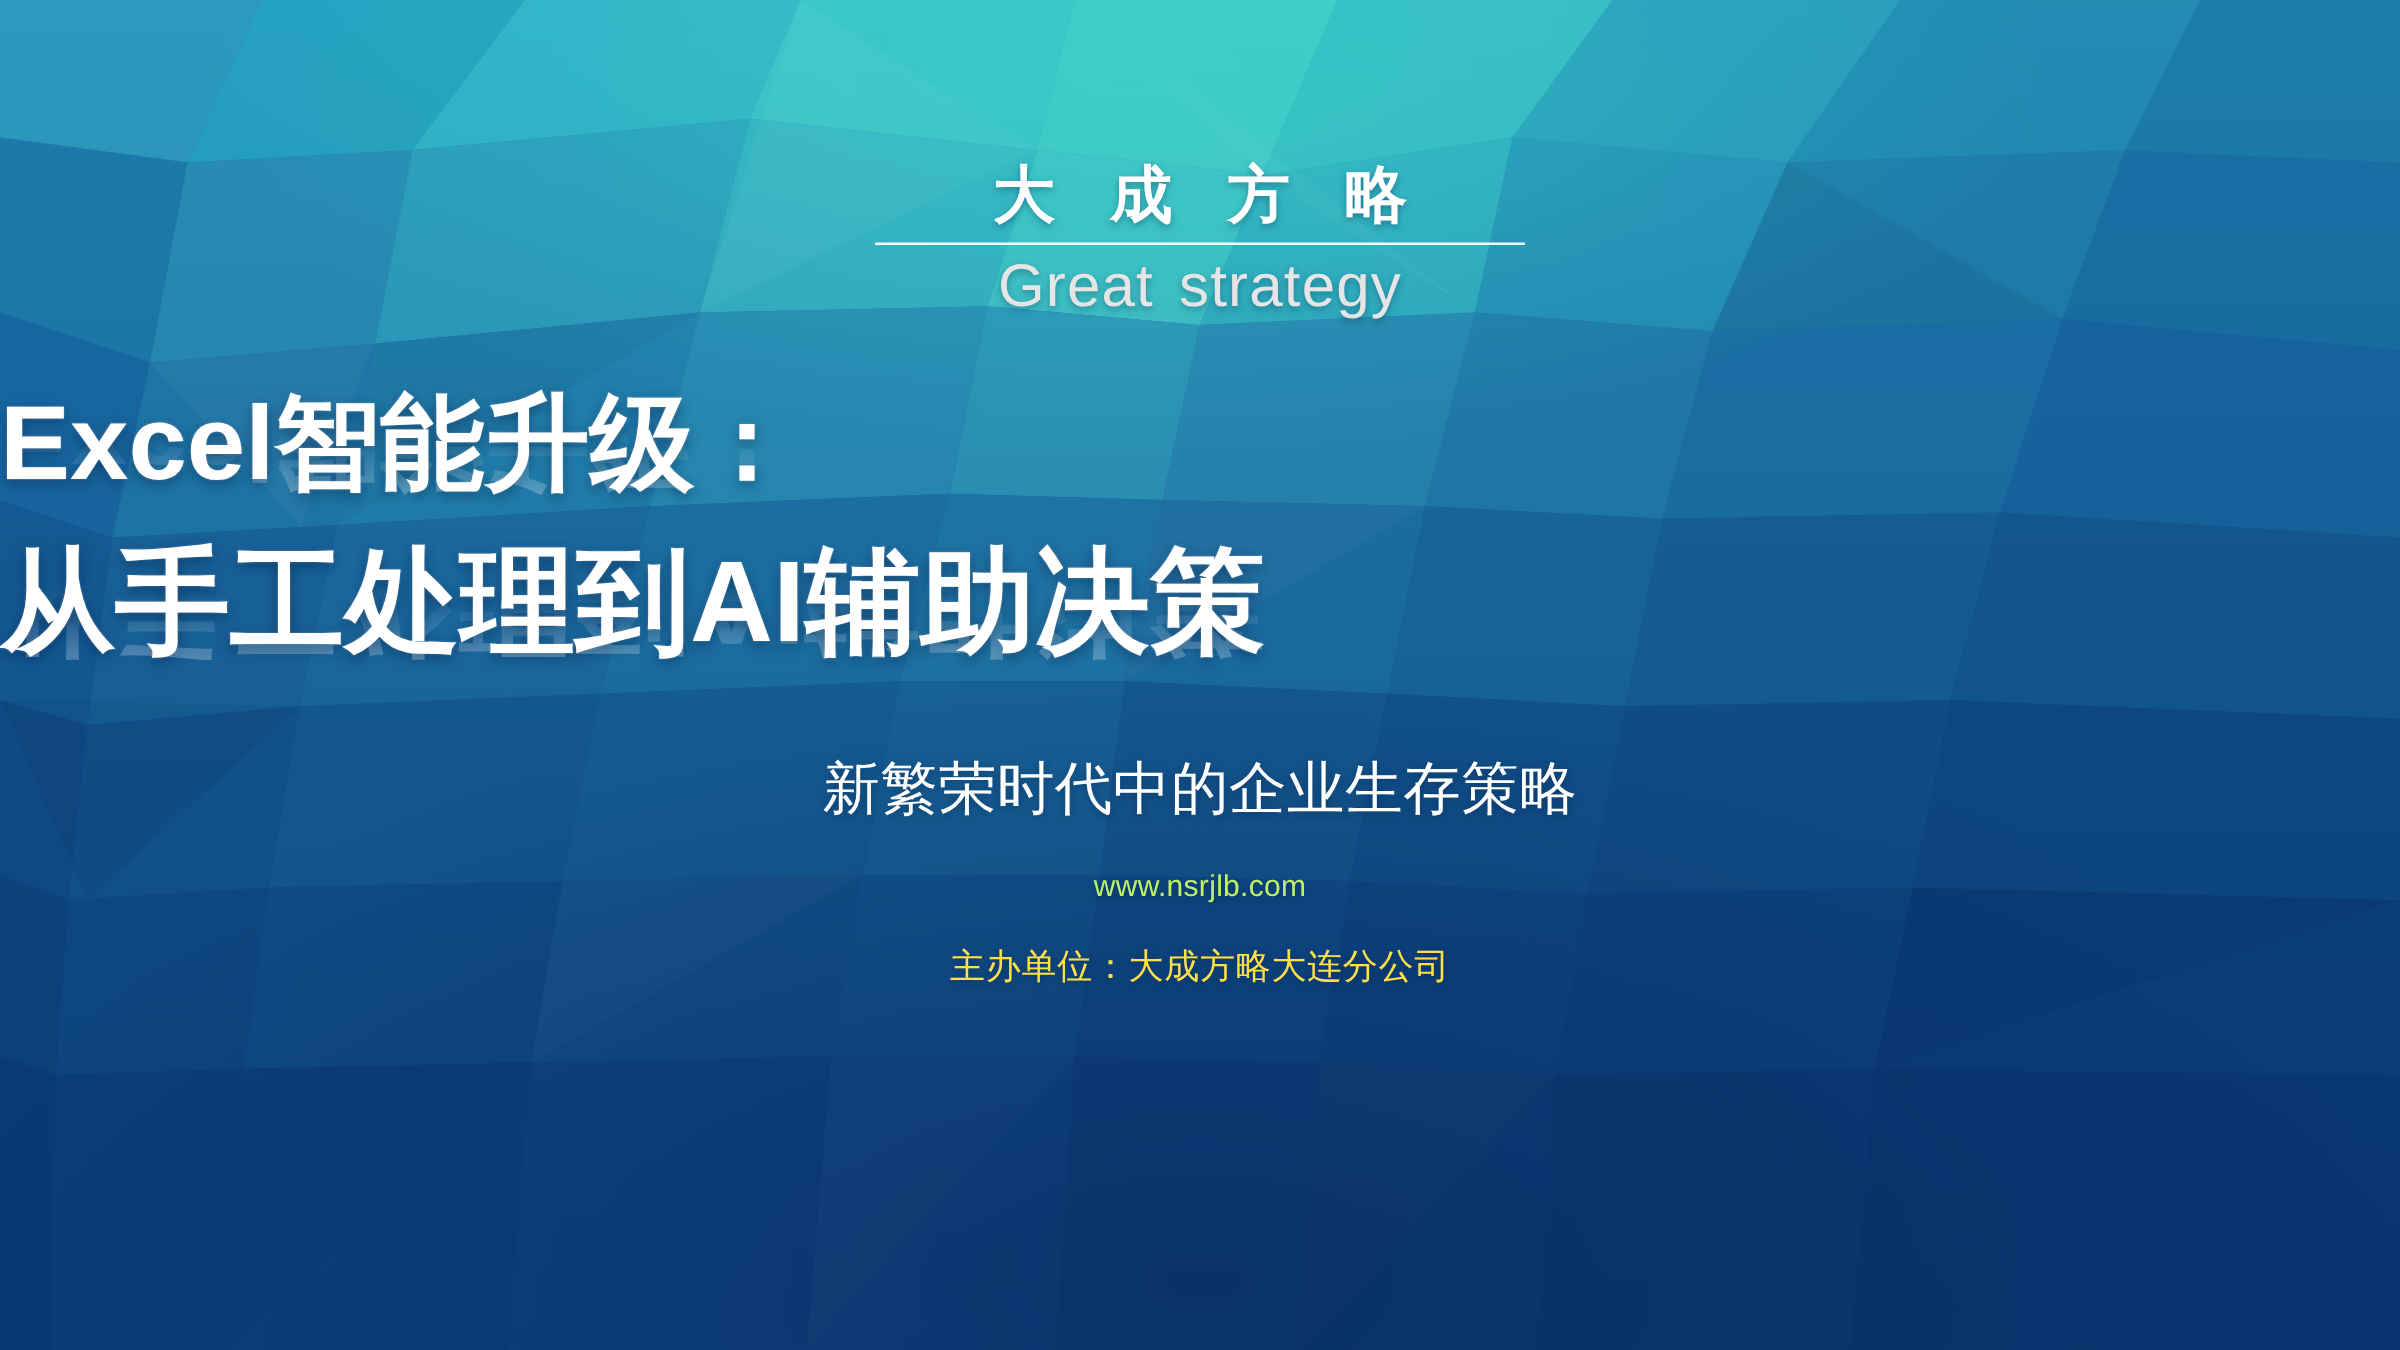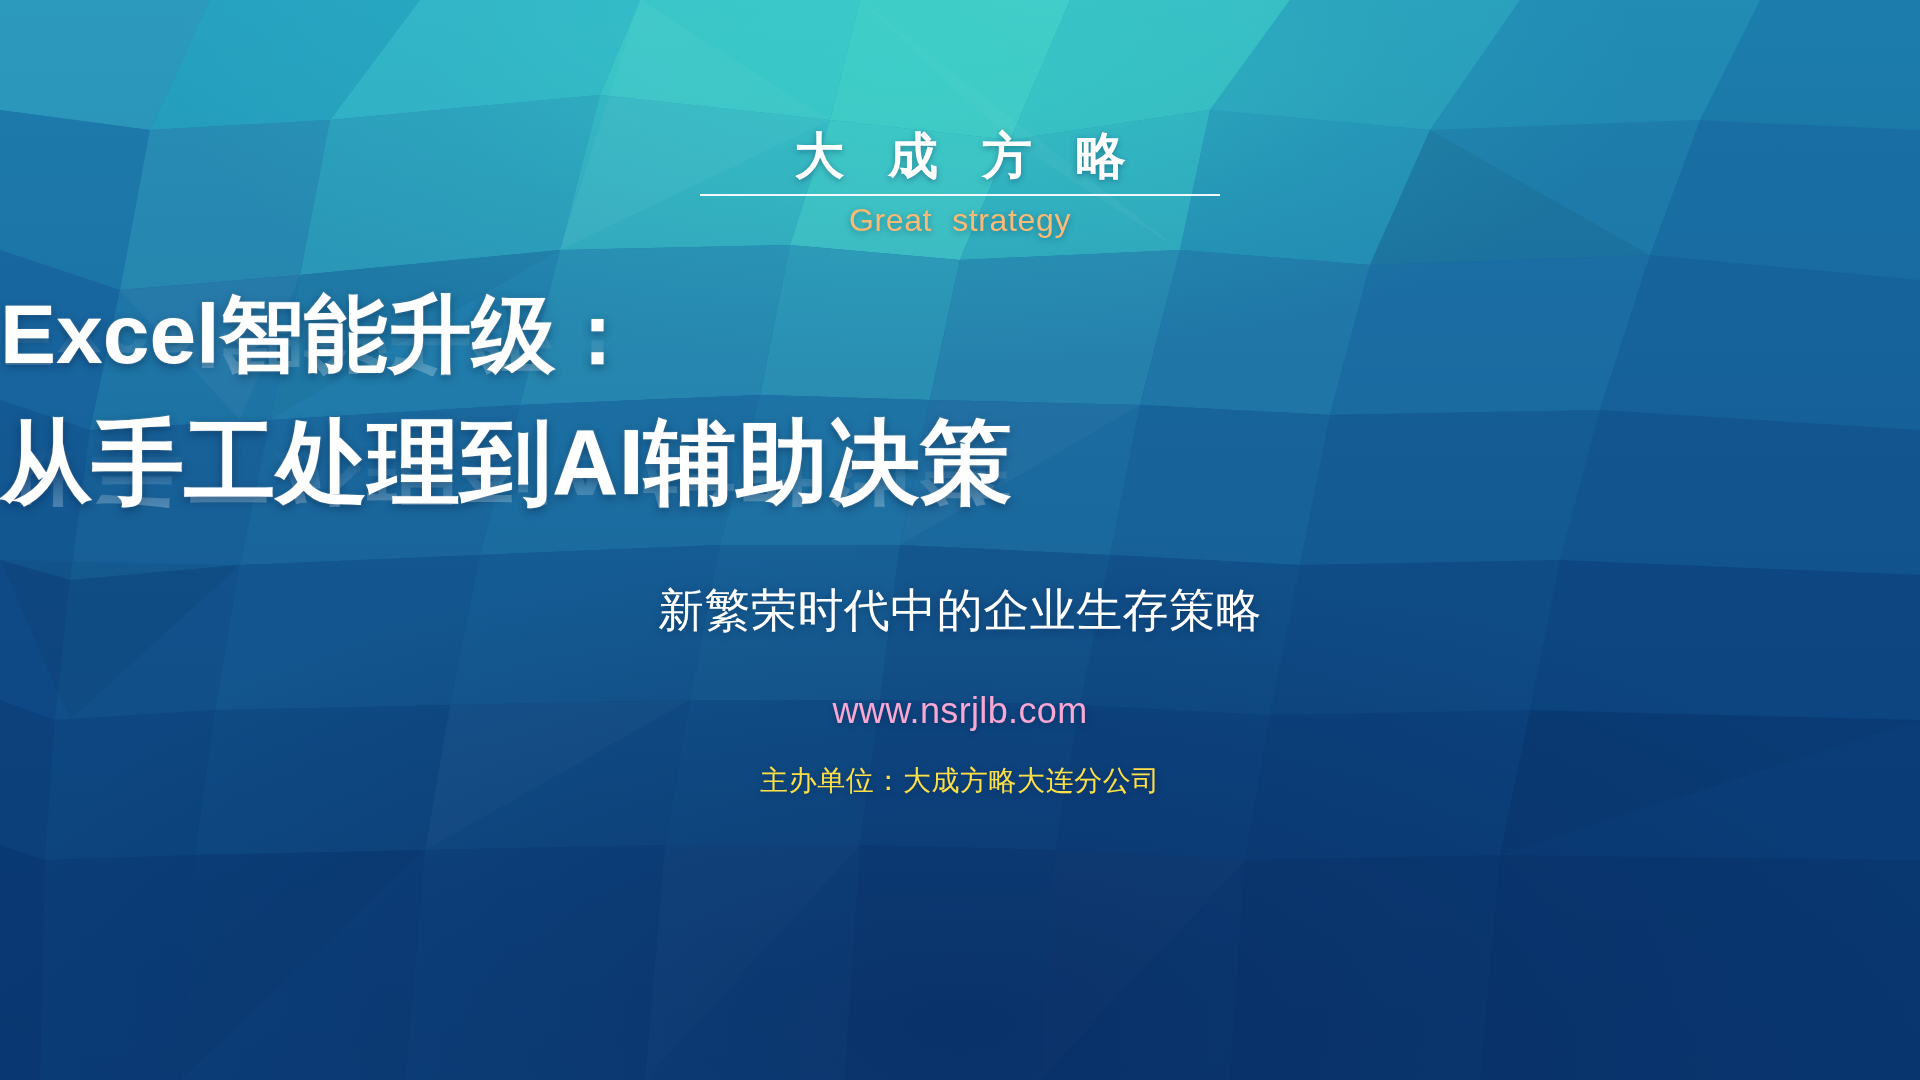--- a/index.html
+++ b/index.html
@@ -62,23 +62,23 @@
     line-height: 1.12;
     text-shadow: 0 2px 6px rgba(3,30,70,0.35);
   }
   .logo-rule {
     height: 2px;
     background: rgba(255,255,255,0.92);
     margin: 10px auto 4px auto;
     width: 100%;
   }
   .logo-en {
-    font-size: 32px;
-    font-weight: 400;
-    color: #fdba74;
+    font-size: 48px;
+    font-weight: 400;
+    color: #e5e5e5;
     letter-spacing: 0.02em;
     line-height: 1.25;
     text-shadow: 0 2px 6px rgba(3,30,70,0.35);
   }
   .logo-en .gap { display: inline-block; width: 20px; }
 
   
   .title-wrap {
     margin-top: 52px;
     text-align: left;
@@ -121,24 +121,24 @@
   .subtitle {
     margin-top: 72px;
     font-size: 46px;
     font-weight: 400;
     color: #ffffff;
     letter-spacing: 0.01em;
     text-shadow: 0 2px 8px rgba(2,25,60,0.40);
     text-align: center;
   }
   .url {
-    margin-top: 48px;
-    font-size: 36px;
-    font-weight: 400;
-    color: #f9a8d4;
+    margin-top: 34px;
+    font-size: 24px;
+    font-weight: 400;
+    color: #bef264;
     letter-spacing: 0.01em;
     text-shadow: 0 2px 6px rgba(2,25,60,0.40);
   }
   .organizer {
     margin-top: 30px;
     font-size: 28px;
     font-weight: 400;
     color: #fde047;
     letter-spacing: 0.02em;
     text-shadow: 0 2px 6px rgba(2,25,60,0.40);

